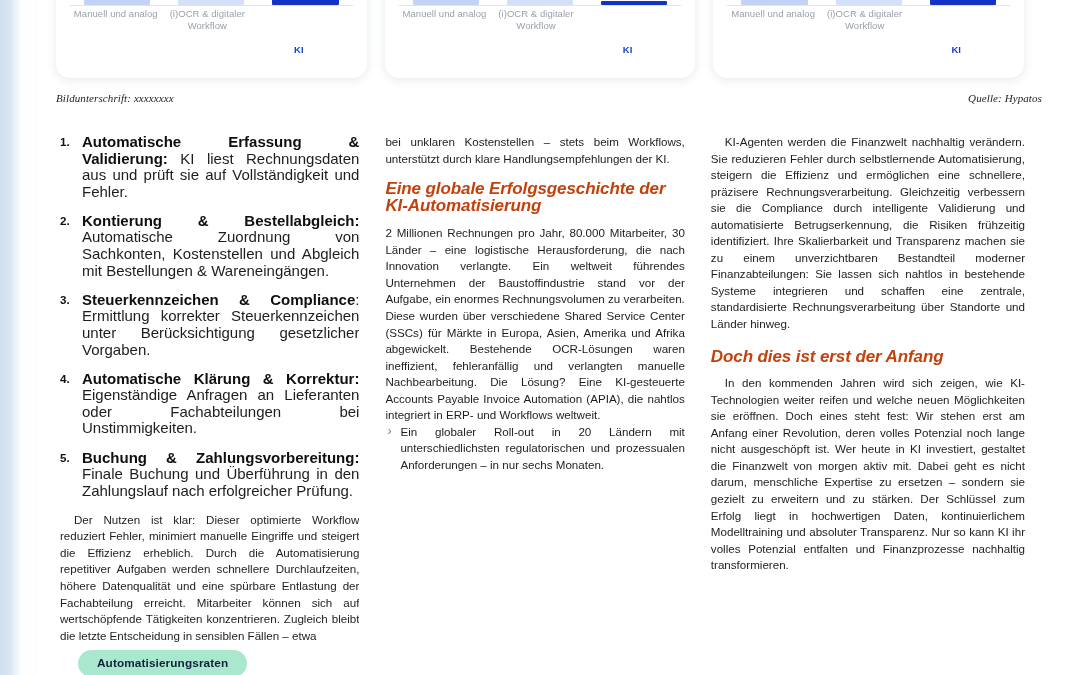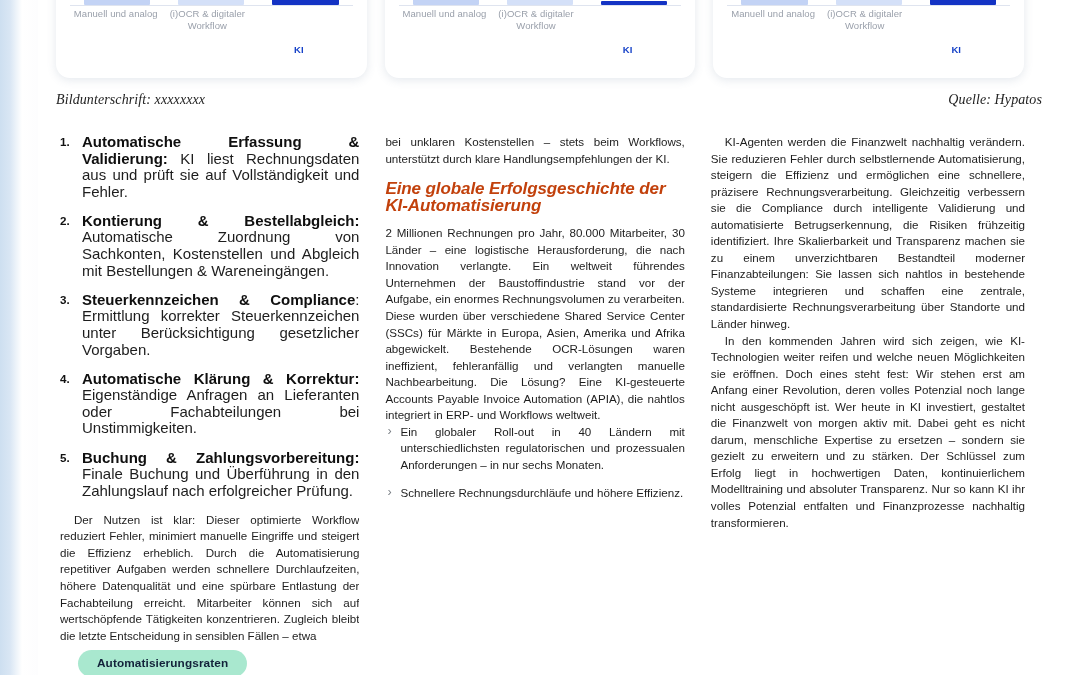--- a/index.html
+++ b/index.html
@@ -134,21 +134,21 @@
   .caption-row {
     position: absolute;
     left: 56px;
     right: 38px;
     top: 92px;
     display: flex;
     justify-content: space-between;
     align-items: baseline;
     font-family: "Liberation Serif", serif;
     font-style: italic;
-    font-size: 14px;
+    font-size: 11px;
     color: #222222;
   }
   .caption-left { letter-spacing: 0.1px; }
   .caption-right { letter-spacing: 0.1px; }
 
   
   .columns {
     position: absolute;
     left: 60px;
     top: 134px;
@@ -369,24 +369,24 @@
       <div class="badge-wrap">
         <span class="badge">Automatisierungsraten</span>
       </div>
     </div>
 
     <div class="col">
       <p class="body-text">bei unklaren Kostenstellen – stets beim Workflows, unterstützt durch klare Handlungsempfehlungen der KI.</p>
       <h3 class="subhead">Eine globale Erfolgsgeschichte der KI-Automatisierung</h3>
       <p class="body-text">2 Millionen Rechnungen pro Jahr, 80.000 Mitarbeiter, 30 Länder – eine logistische Herausforderung, die nach Innovation verlangte. Ein weltweit führendes Unternehmen der Baustoffindustrie stand vor der Aufgabe, ein enormes Rechnungsvolumen zu verarbeiten. Diese wurden über verschiedene Shared Service Center (SSCs) für Märkte in Europa, Asien, Amerika und Afrika abgewickelt. Bestehende OCR-Lösungen waren ineffizient, fehleranfällig und verlangten manuelle Nachbearbeitung. Die Lösung? Eine KI-gesteuerte Accounts Payable Invoice Automation (APIA), die nahtlos integriert in ERP- und Workflows weltweit.</p>
       <ul class="chevlist para-gap">
-        <li>Ein globaler Roll-out in 40 Ländern mit unterschiedlichsten regulatorischen und prozessualen Anforderungen – in nur sechs Monaten.</li>
-        <li>Schnellere Rechnungsdurchläufe und höhere Effizienz.</li>
+        <li>Ein globaler Roll-out in 20 Ländern mit unterschiedlichsten regulatorischen und prozessualen Anforderungen – in nur sechs Monaten.</li>
       </ul>
     </div>
 
     <div class="col col-3">
       <p class="body-text indent">KI-Agenten werden die Finanzwelt nachhaltig verändern. Sie reduzieren Fehler durch selbstlernende Automatisierung, steigern die Effizienz und ermöglichen eine schnellere, präzisere Rechnungsverarbeitung. Gleichzeitig verbessern sie die Compliance durch intelligente Validierung und automatisierte Betrugserkennung, die Risiken frühzeitig identifiziert. Ihre Skalierbarkeit und Transparenz machen sie zu einem unverzichtbaren Bestandteil moderner Finanzabteilungen: Sie lassen sich nahtlos in bestehende Systeme integrieren und schaffen eine zentrale, standardisierte Rechnungsverarbeitung über Standorte und Länder hinweg.</p>
+      <h3 class="subhead tight">Doch dies ist erst der Anfang</h3>
       <p class="body-text indent">In den kommenden Jahren wird sich zeigen, wie KI-Technologien weiter reifen und welche neuen Möglichkeiten sie eröffnen. Doch eines steht fest: Wir stehen erst am Anfang einer Revolution, deren volles Potenzial noch lange nicht ausgeschöpft ist. Wer heute in KI investiert, gestaltet die Finanzwelt von morgen aktiv mit. Dabei geht es nicht darum, menschliche Expertise zu ersetzen – sondern sie gezielt zu erweitern und zu stärken. Der Schlüssel zum Erfolg liegt in hochwertigen Daten, kontinuierlichem Modelltraining und absoluter Transparenz. Nur so kann KI ihr volles Potenzial entfalten und Finanzprozesse nachhaltig transformieren.</p>
     </div>
 
   </div>
 </div>
 
 </body></html>

